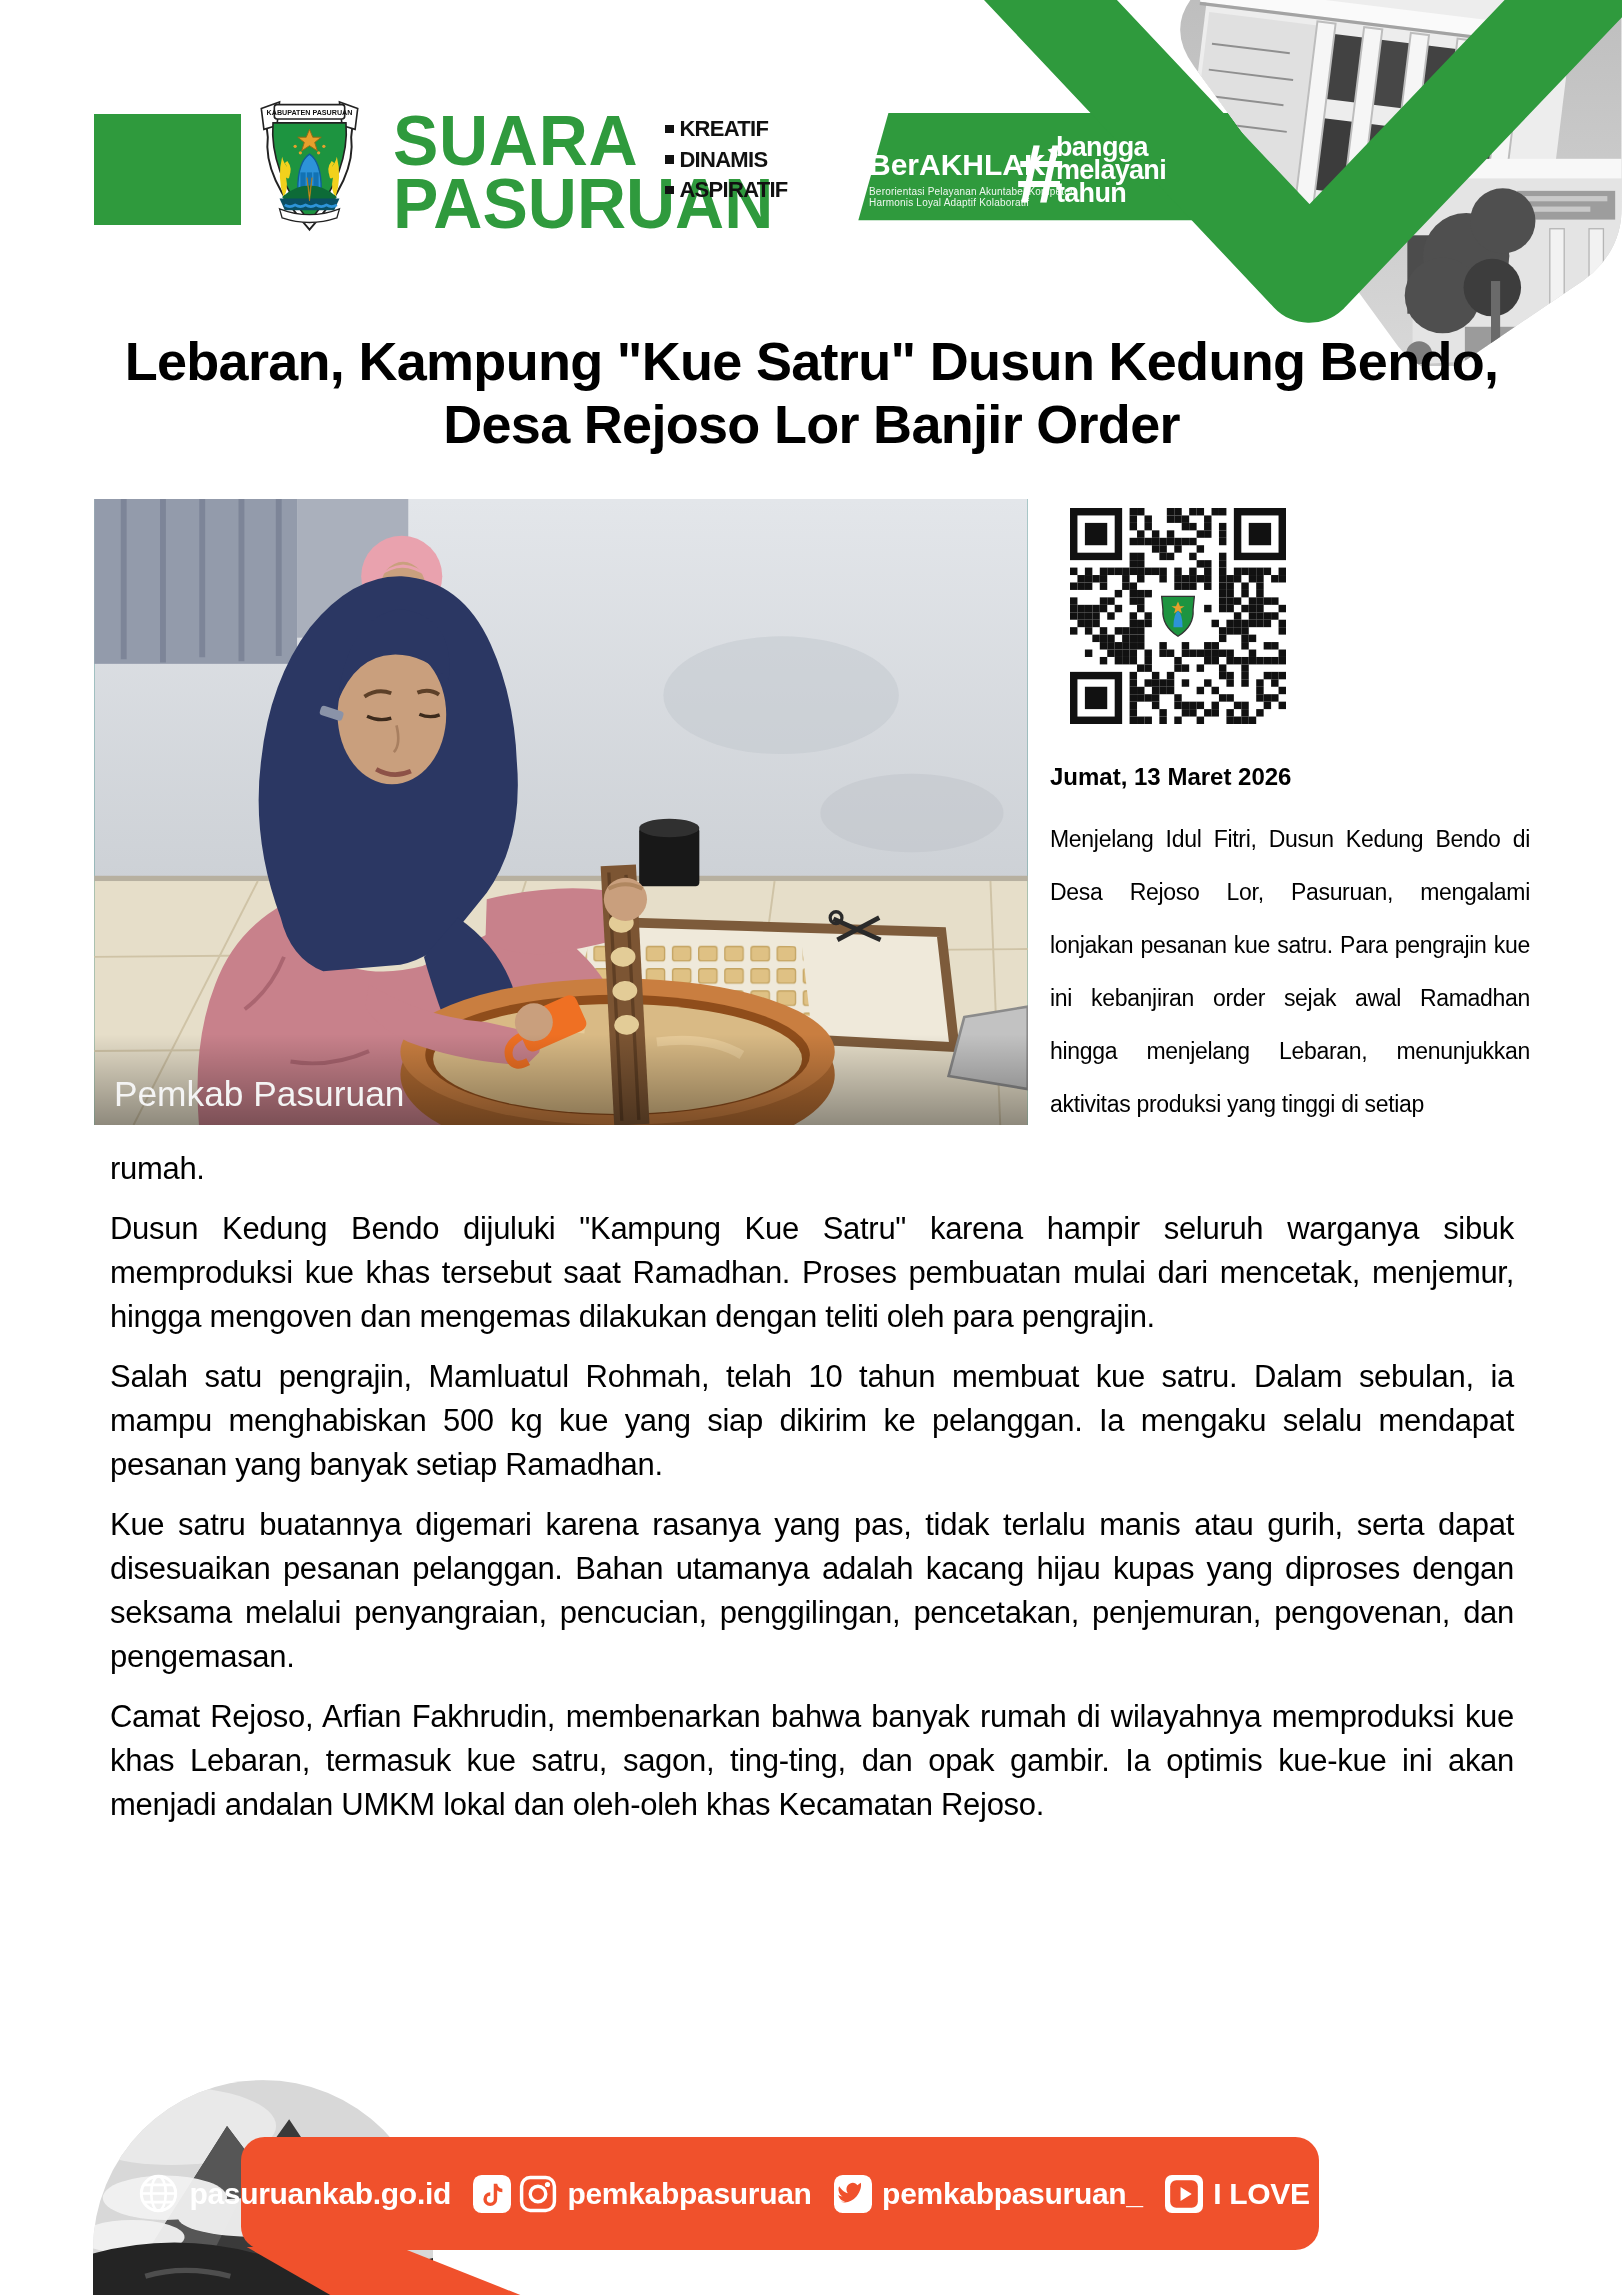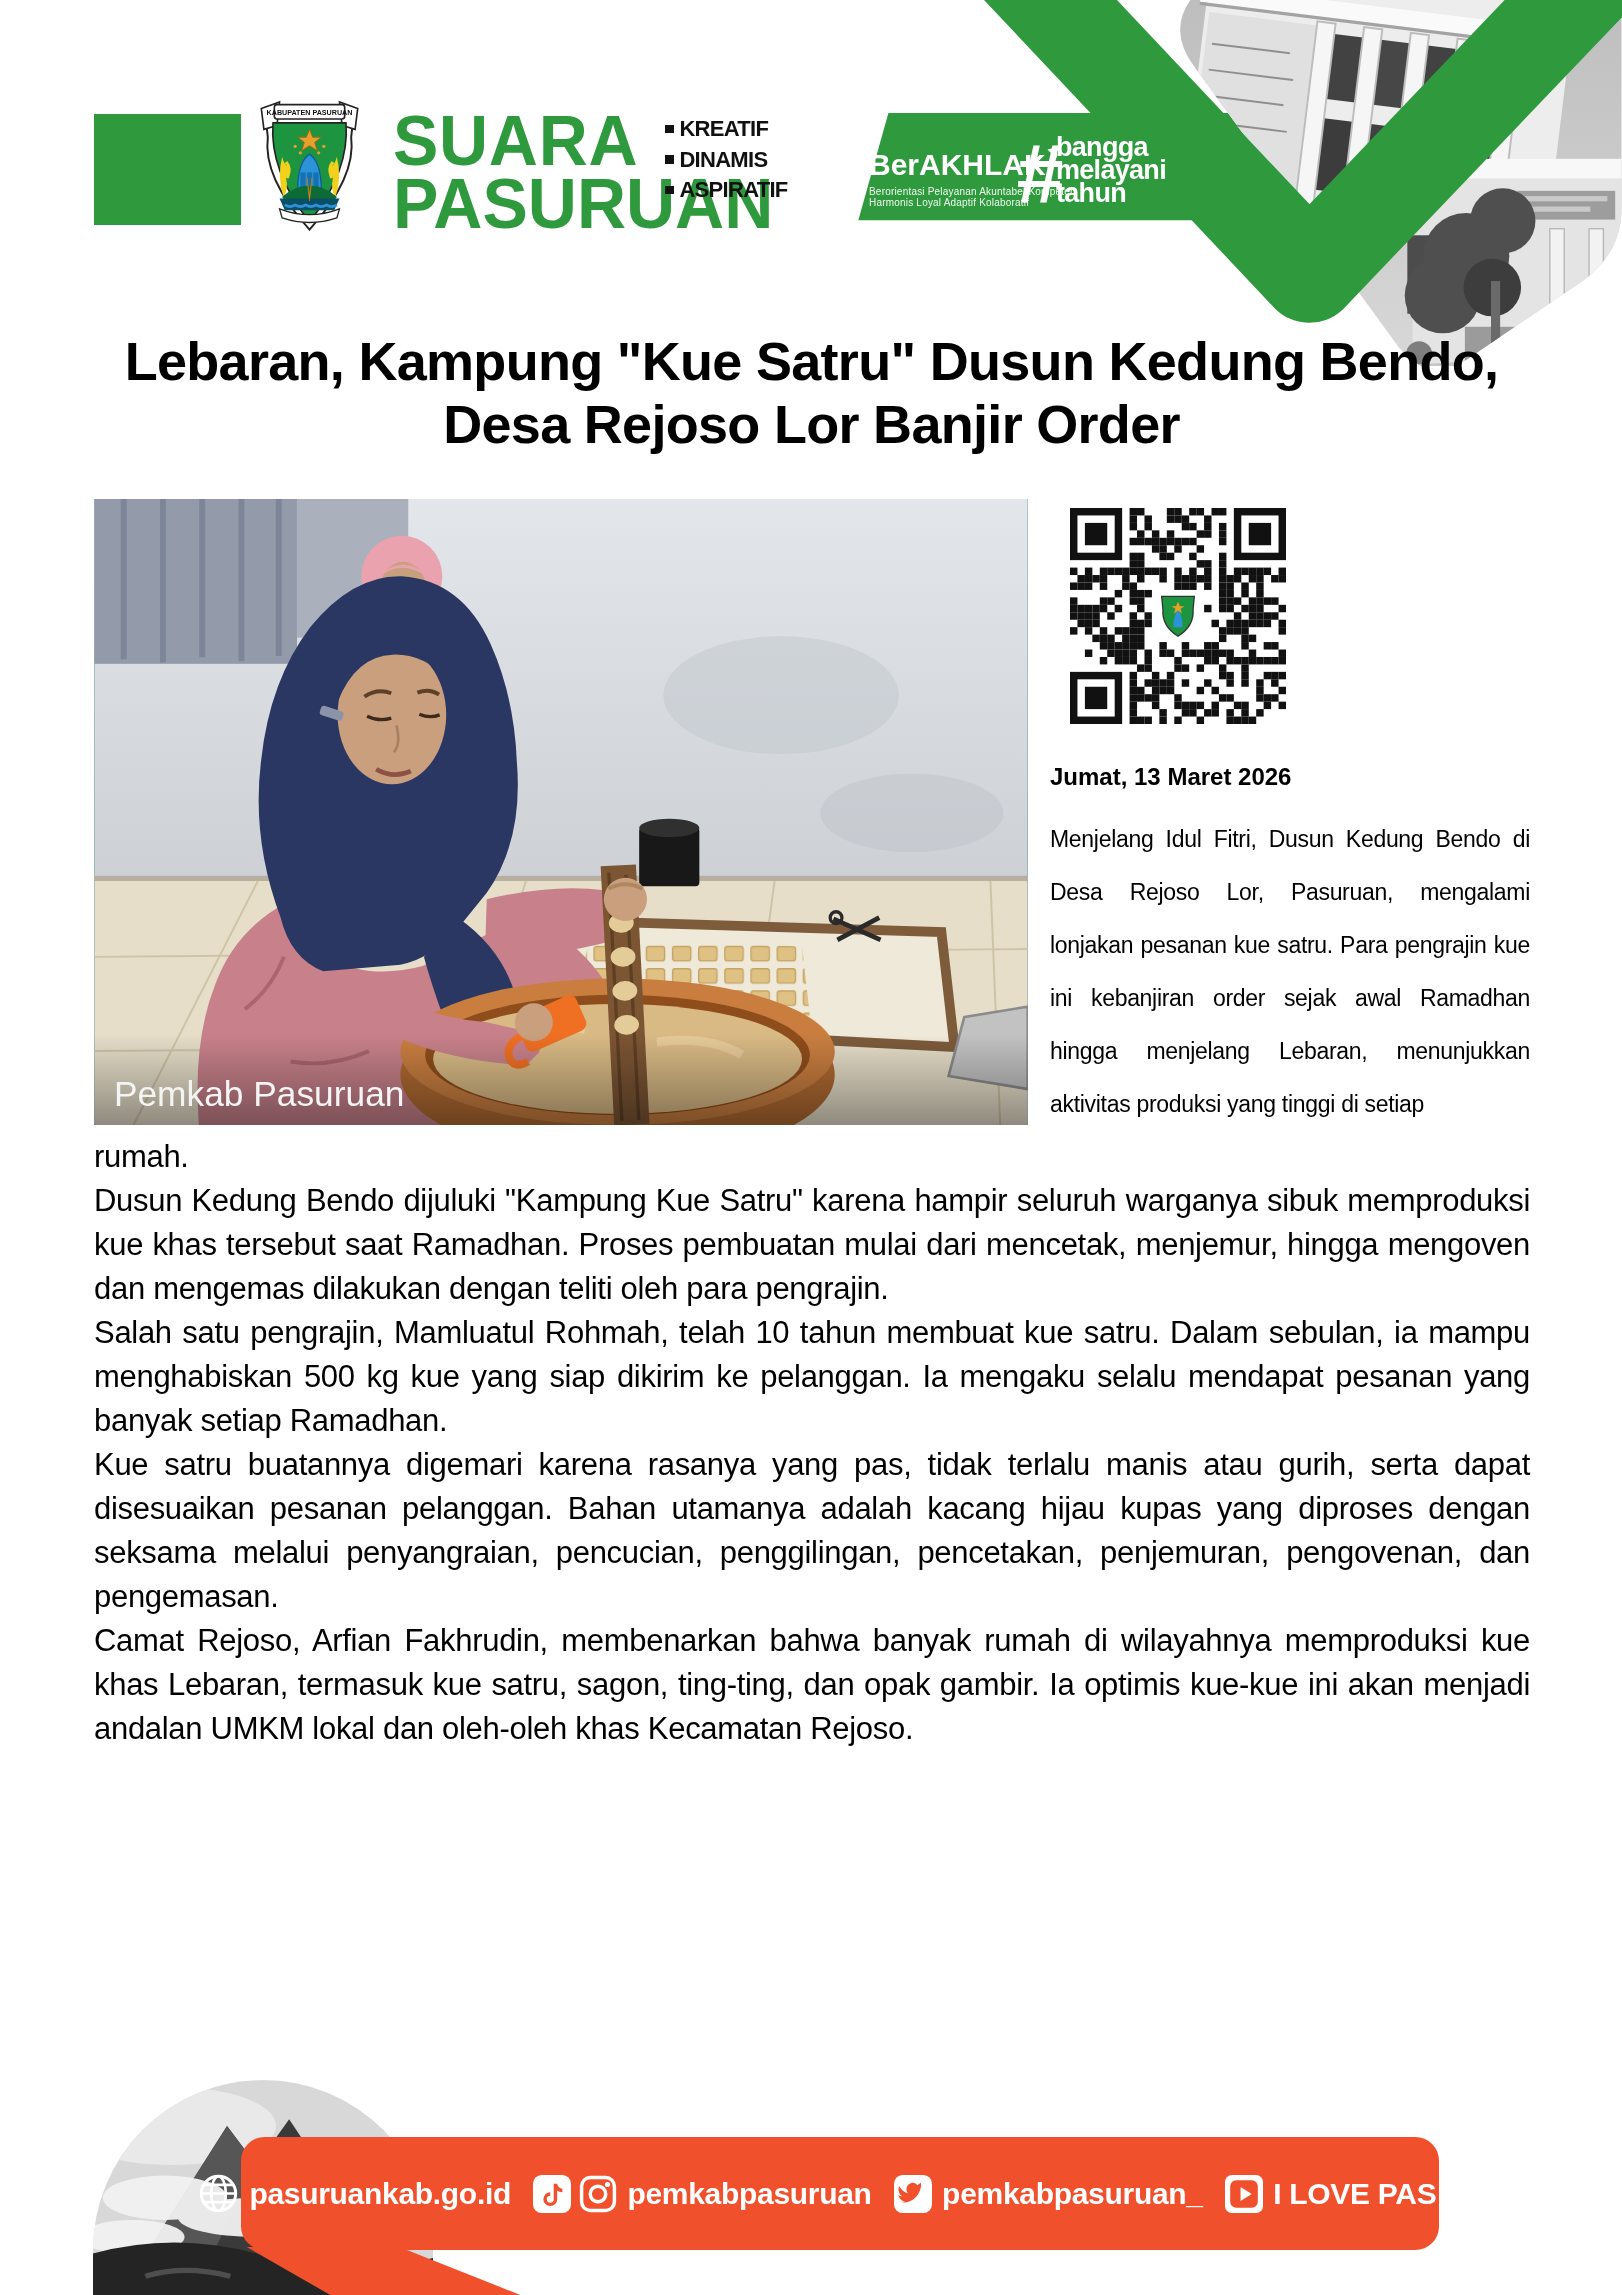--- a/index.html
+++ b/index.html
@@ -33,26 +33,26 @@
   
   .article{left:94px;top:499px;width:1436px;}
   .columns{display:flex;gap:22px;}
   .col-photo{width:934px;height:626px;flex:0 0 auto;position:relative;background:#0f766e;overflow:hidden;}
   .col-photo svg{display:block;}
   .col-right{flex:1;min-width:0;}
   .qr-wrap{width:216px;height:216px;margin:9.2px 0 34px 19.6px;background:#fff;}
   .date{font-size:24px;font-weight:bold;margin:0 0 17px 0;line-height:38px;}
   .lead{font-size:23px;line-height:53px;text-align:justify;letter-spacing:-0.3px;}
   .article-text{margin-top:3.9px;font-size:31px;line-height:44px;text-align:justify;letter-spacing:-0.3px;}
-  .article-text p{margin:0;}
+  .article-text p{margin:16px;}
   .disclaimer{margin-top:10.5px;font-size:22px;font-style:italic;color:#8f8f8f;letter-spacing:0;}
 
   
   .arch{left:93px;top:2080px;width:340px;height:216px;border-radius:170px 170px 0 0;overflow:hidden;}
-  .foot-band{left:241px;top:2137px;width:1198px;height:113px;background:#f0512c;border-radius:23.6px;display:flex;align-items:center;justify-content:center;gap:22px;}
+  .foot-band{left:241px;top:2137px;width:1078px;height:113px;background:#f0512c;border-radius:23.6px;display:flex;align-items:center;justify-content:center;gap:22px;}
   .foot-leg{left:241px;top:2247px;width:288px;height:48px;background:#f0512c;clip-path:polygon(2% 0,55% 0,97% 100%,31% 100%);}
   .foot-item{display:flex;align-items:center;gap:10.5px;color:#fff;}
   .foot-item span{font-size:30px;font-weight:bold;letter-spacing:-0.3px;white-space:nowrap;}
   .icon-gap{display:flex;gap:7.9px;align-items:center;}
 </style>
 </head>
 <body>
 
 <div class="abs green-rect"></div>
 

